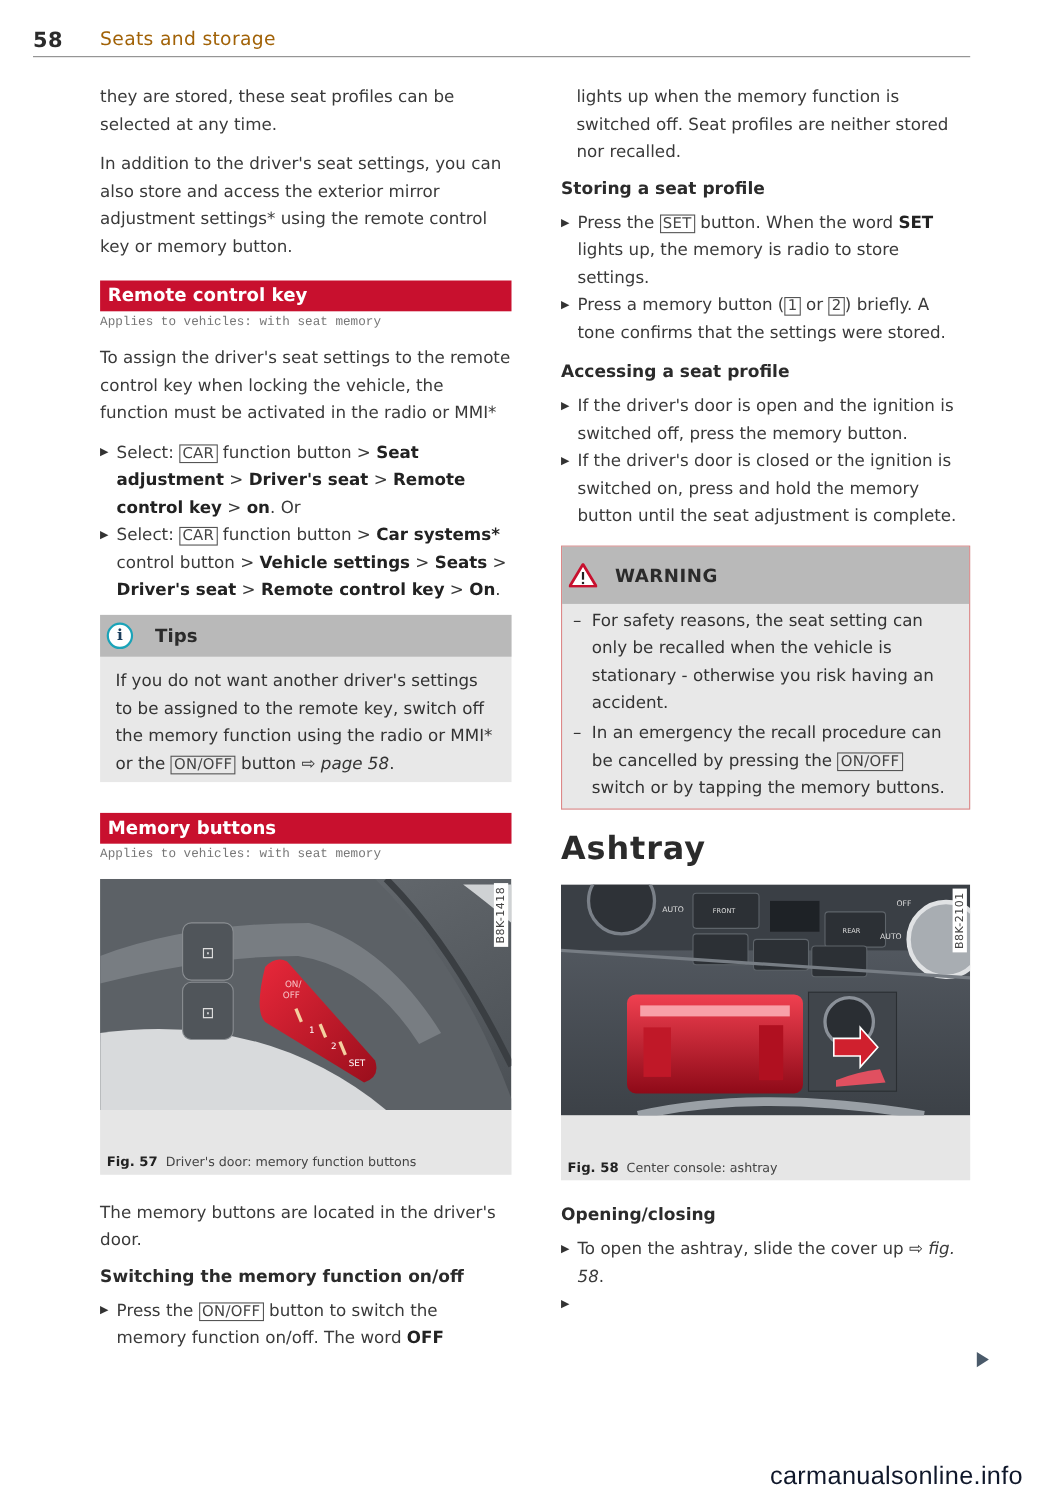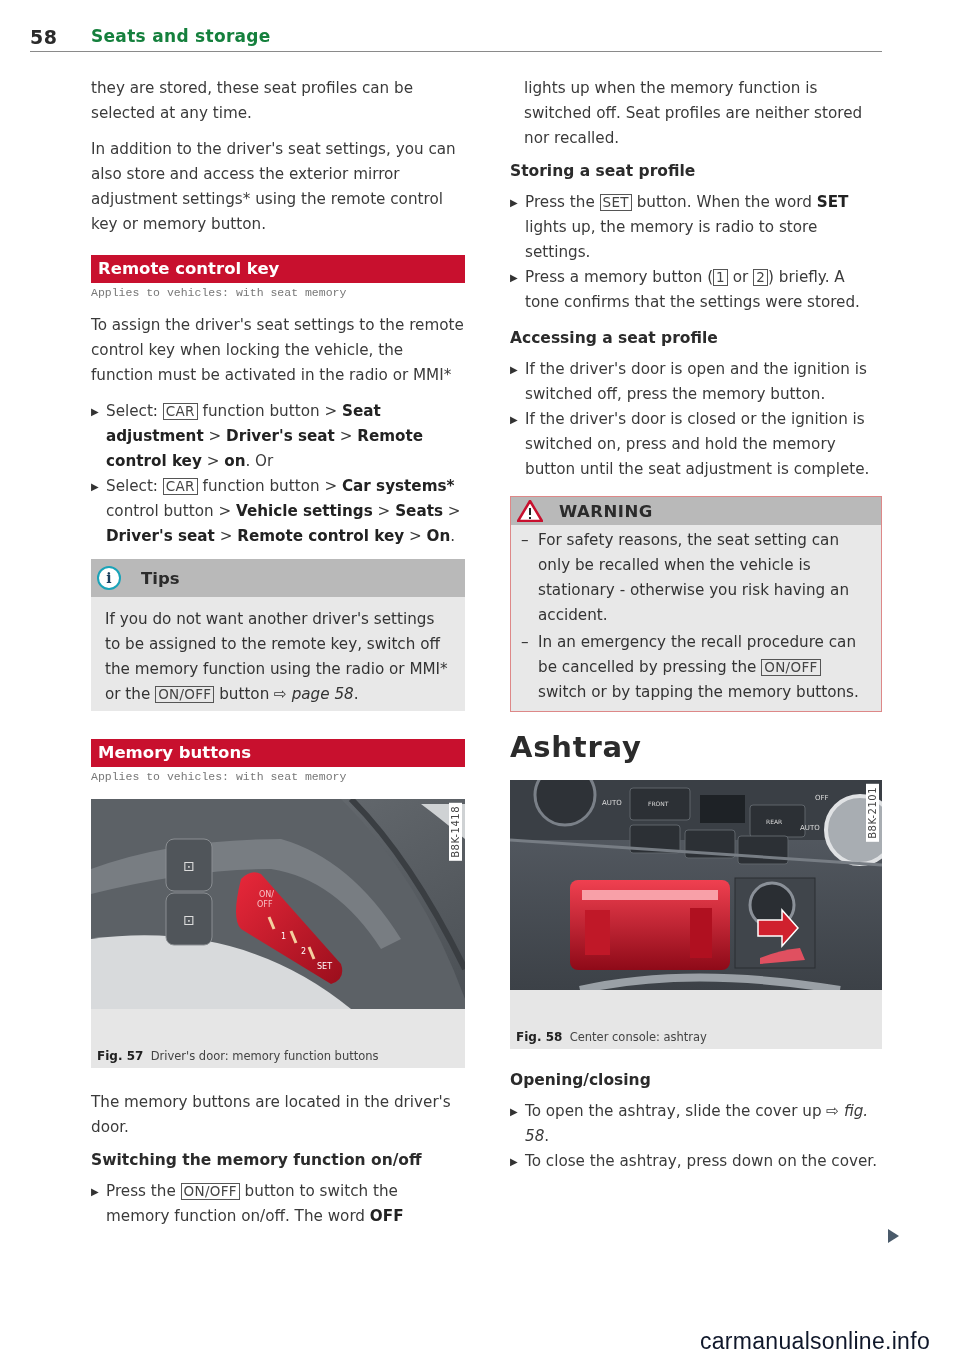--- a/index.html
+++ b/index.html
@@ -1,21 +1,21 @@
 <!DOCTYPE html>
 <html><head>
 <meta charset="utf-8">
 <style>
   * { box-sizing: border-box; margin: 0; padding: 0; }
   html, body { width: 960px; height: 1361px; background: #ffffff; overflow: hidden; }
   body { position: relative; font-family: "DejaVu Sans", sans-serif; color: #2b2b2b; }
 
   .page-header { position: absolute; left: 30px; top: 24px; width: 852px; height: 28px; border-bottom: 1.5px solid #8a8a8a; }
   .page-number { position: absolute; left: 0; top: 2px; font-size: 19px; font-weight: bold; color: #2b2b2b; letter-spacing: 0.5px; }
-  .page-section { position: absolute; left: 61px; top: 2px; font-size: 17px; font-weight: bold; color: #15803d; letter-spacing: 0.3px; }
+  .page-section { position: absolute; left: 61px; top: 2px; font-size: 17px; font-weight: normal; color: #a16207; letter-spacing: 0.3px; }
 
   .col { position: absolute; top: 76px; width: 374px; }
   .col-left { left: 91px; }
   .col-right { left: 510px; width: 372px; }
 
   p.body { font-size: 15.2px; line-height: 25px; color: #3a3a3a; margin-bottom: 11px; }
   .bar { background: #c8102e; color: #fff; font-weight: bold; font-size: 16.5px; padding: 2px 7px; height: 28px; line-height: 24px; }
   .applies { font-size: 11.5px; color: #777; margin-top: 3px; margin-bottom: 14px; font-family: Liberation Mono, monospace; }
   .sub { font-size: 15.5px; font-weight: bold; color: #2b2b2b; margin-bottom: 10px; }
 
@@ -32,21 +32,21 @@
   .tips-title { font-size: 16.5px; font-weight: bold; margin-left: 20px; color: #2b2b2b; }
   .tips-body { padding: 10px 14px 4px 14px; font-size: 15.2px; line-height: 25px; color: #333; }
 
   .figure { background: #e6e6e6; }
   .fig-img { position: relative; height: 246px; overflow: hidden; }
   .fig-caption { font-size: 11.5px; color: #444; padding: 4px 6px 5px 6px; }
   .fig-caption b { font-size: 12px; }
   .fig-code { position: absolute; right: 3px; top: 4px; background: #fff; color: #444; font-size: 10px; writing-mode: vertical-rl; transform: rotate(180deg); padding: 3px 1px; letter-spacing: 0.5px; }
 
   .warning { border: 1.5px solid #d88; background: #e8e8e8; margin-top: 14px; }
-  .warn-head { background: #b9b9b9; height: 28px; display: flex; align-items: center; padding-left: 6px; }
+  .warn-head { background: #b9b9b9; height: 52px; display: flex; align-items: center; padding-left: 6px; }
   .warn-title { font-size: 16.5px; font-weight: bold; margin-left: 16px; color: #2b2b2b; letter-spacing: 0.5px; }
   .warn-body { padding: 3px 10px 4px 10px; }
   .warn-item { position: relative; padding-left: 17px; font-size: 15.2px; line-height: 25px; color: #333; margin-bottom: 2px; }
   .warn-item .dash { position: absolute; left: 0; top: 0; }
 
   .big-title { font-size: 29px; font-weight: bold; color: #2b2b2b; margin: 18px 0 16px 0; letter-spacing: 0.8px; }
 
   .continue-arrow { position: absolute; left: 888px; top: 1229px; width: 0; height: 0; border-top: 7px solid transparent; border-bottom: 7px solid transparent; border-left: 11px solid #4a5a6a; }
 
   .watermark { position: absolute; right: 30px; top: 1328px; font-family: "Liberation Sans", sans-serif; font-size: 23px; color: #0f172a; letter-spacing: 0.3px; }
@@ -237,20 +237,19 @@
   </div>
 
   <div class="sub" style="margin-top:22px;">Opening/closing</div>
   <ul class="steps">
     <li>
       <span class="tri">▶</span>
       <span>To open the ashtray, slide the cover up </span><span class="xref">⇨ fig. 58</span><span>.</span>
     </li>
     <li>
       <span class="tri">▶</span>
-      <span>To close the ashtray, press down on the cover.</span>
     </li>
   </ul>
 </div>
 
 <div class="continue-arrow"></div>
 
 <div class="watermark">carmanualsonline.info</div>
 
 </body></html>

